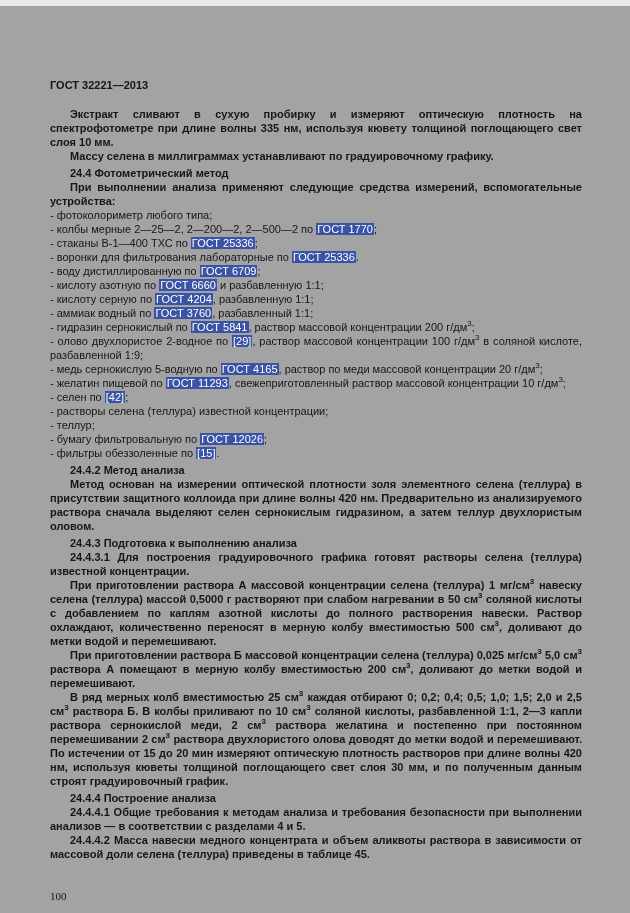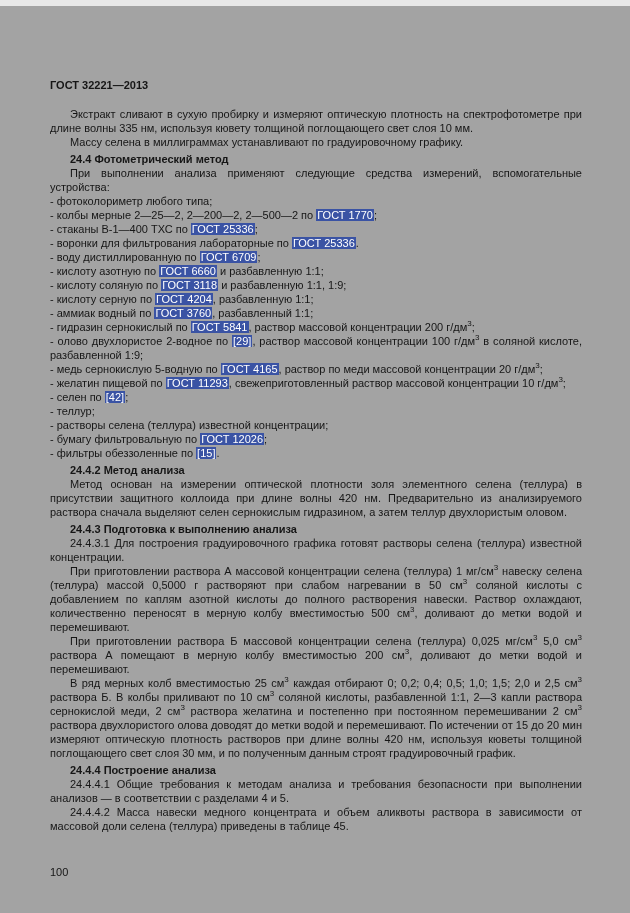--- a/index.html
+++ b/index.html
@@ -18,68 +18,68 @@
     overflow: hidden;
   }
   .doc-header {
     font-weight: bold;
     margin-bottom: 15px;
   }
   .doc-body p {
     margin: 0;
     text-align: justify;
   }
-  .doc-body p.body { text-indent: 20px; }
+  .doc-body p.body { text-indent: 20px; font-weight: bold; }
   .doc-body p.heading { text-indent: 20px; font-weight: bold; margin-top: 3px; }
   .doc-body p.list { text-indent: 0; }
   .doc-link {
     background: #3a53a4;
     color: #ffffff;
     padding: 0 1px;
     cursor: pointer;
   }
   sup {
     font-size: 8px;
     line-height: 0;
     vertical-align: super;
   }
   .page-number {
     position: absolute;
     left: 50px;
-    bottom: 40px;
+    bottom: 16px;
     font-size: 11px;
     color: #161616;
+    font-family: Liberation Serif, serif;
   }
 </style>
 </head>
 <body>
 
 <div class="page">
   <div class="doc-header">ГОСТ 32221—2013</div>
   <div class="doc-body">
       <p class="body">Экстракт сливают в сухую пробирку и измеряют оптическую плотность на спектрофотометре при длине волны 335 нм, используя кювету толщиной поглощающего свет слоя 10 мм.</p>
       <p class="body">Массу селена в миллиграммах устанавливают по градуировочному графику.</p>
       <p class="heading">24.4 Фотометрический метод</p>
       <p class="body">При выполнении анализа применяют следующие средства измерений, вспомогательные устройства:</p>
       <p class="list">- фотоколориметр любого типа;</p>
       <p class="list">- колбы мерные 2—25—2, 2—200—2, 2—500—2 по <span class="doc-link">ГОСТ 1770</span>;</p>
       <p class="list">- стаканы В-1—400 ТХС по <span class="doc-link">ГОСТ 25336</span>;</p>
       <p class="list">- воронки для фильтрования лабораторные по <span class="doc-link">ГОСТ 25336</span>.</p>
       <p class="list">- воду дистиллированную по <span class="doc-link">ГОСТ 6709</span>;</p>
       <p class="list">- кислоту азотную по <span class="doc-link">ГОСТ 6660</span> и разбавленную 1:1;</p>
-      <p class="list">- кислоту соляную по <span class="doc-link">ГОСТ 3118</span> и разбавленную 1:1, 1:9;</p>
       <p class="list">- кислоту серную по <span class="doc-link">ГОСТ 4204</span>, разбавленную 1:1;</p>
       <p class="list">- аммиак водный по <span class="doc-link">ГОСТ 3760</span>, разбавленный 1:1;</p>
       <p class="list">- гидразин сернокислый по <span class="doc-link">ГОСТ 5841</span>, раствор массовой концентрации 200 г/дм<sup>3</sup>;</p>
       <p class="list">- олово двухлористое 2-водное по <span class="doc-link">[29]</span>, раствор массовой концентрации 100 г/дм<sup>3</sup> в соляной кислоте, разбавленной 1:9;</p>
       <p class="list">- медь сернокислую 5-водную по <span class="doc-link">ГОСТ 4165</span>, раствор по меди массовой концентрации 20 г/дм<sup>3</sup>;</p>
       <p class="list">- желатин пищевой по <span class="doc-link">ГОСТ 11293</span>, свежеприготовленный раствор массовой концентрации 10 г/дм<sup>3</sup>;</p>
       <p class="list">- селен по <span class="doc-link">[42]</span>;</p>
+      <p class="list">- растворы селена (теллура) известной концентрации;</p>
       <p class="list">- теллур;</p>
-      <p class="list">- растворы селена (теллура) известной концентрации;</p>
       <p class="list">- бумагу фильтровальную по <span class="doc-link">ГОСТ 12026</span>;</p>
       <p class="list">- фильтры обеззоленные по <span class="doc-link">[15]</span>.</p>
       <p class="heading">24.4.2 Метод анализа</p>
       <p class="body">Метод основан на измерении оптической плотности золя элементного селена (теллура) в присутствии защитного коллоида при длине волны 420 нм. Предварительно из анализируемого раствора сначала выделяют селен сернокислым гидразином, а затем теллур двухлористым оловом.</p>
       <p class="heading">24.4.3 Подготовка к выполнению анализа</p>
       <p class="body">24.4.3.1 Для построения градуировочного графика готовят растворы селена (теллура) известной концентрации.</p>
       <p class="body">При приготовлении раствора А массовой концентрации селена (теллура) 1 мг/см<sup>3</sup> навеску селена (теллура) массой 0,5000 г растворяют при слабом нагревании в 50 см<sup>3</sup> соляной кислоты с добавлением по каплям азотной кислоты до полного растворения навески. Раствор охлаждают, количественно переносят в мерную колбу вместимостью 500 см<sup>3</sup>, доливают до метки водой и перемешивают.</p>
       <p class="body">При приготовлении раствора Б массовой концентрации селена (теллура) 0,025 мг/см<sup>3</sup> 5,0 см<sup>3</sup> раствора А помещают в мерную колбу вместимостью 200 см<sup>3</sup>, доливают до метки водой и перемешивают.</p>
       <p class="body">В ряд мерных колб вместимостью 25 см<sup>3</sup> каждая отбирают 0; 0,2; 0,4; 0,5; 1,0; 1,5; 2,0 и 2,5 см<sup>3</sup> раствора Б. В колбы приливают по 10 см<sup>3</sup> соляной кислоты, разбавленной 1:1, 2—3 капли раствора сернокислой меди, 2 см<sup>3</sup> раствора желатина и постепенно при постоянном перемешивании 2 см<sup>3</sup> раствора двухлористого олова доводят до метки водой и перемешивают. По истечении от 15 до 20 мин измеряют оптическую плотность растворов при длине волны 420 нм, используя кюветы толщиной поглощающего свет слоя 30 мм, и по полученным данным строят градуировочный график.</p>
       <p class="heading">24.4.4 Построение анализа</p>

